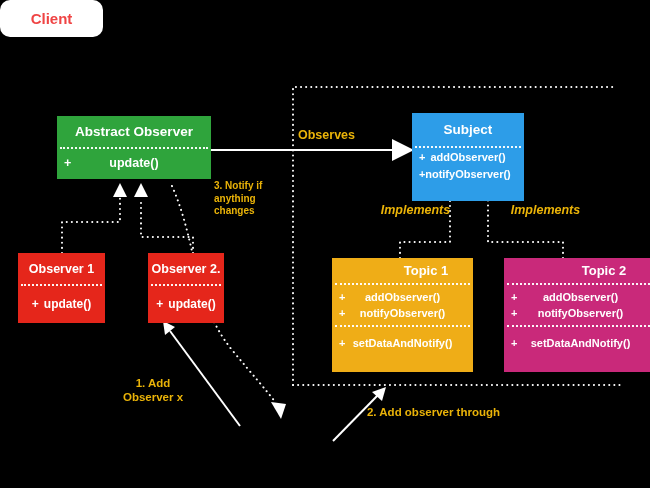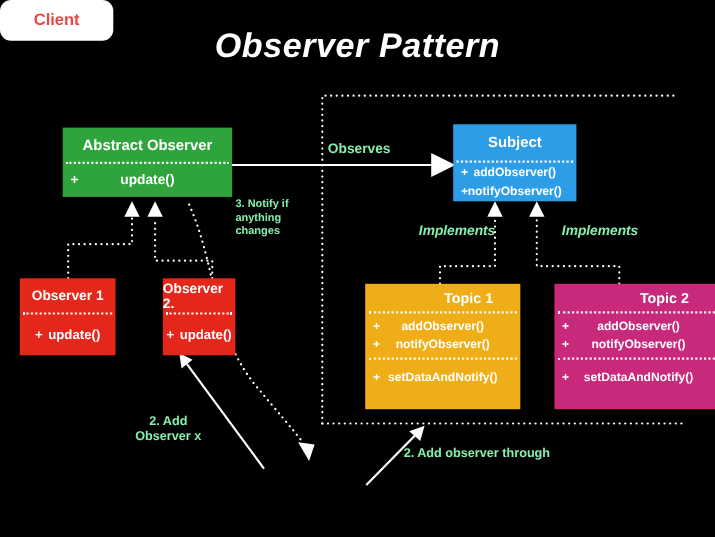--- a/index.html
+++ b/index.html
@@ -16,55 +16,54 @@
   .mrow .plus{position:absolute;left:7px;top:50%;transform:translateY(-50%);font-weight:bold;}
   .inline-plus{margin-right:5px;}
   .green{background:#2fa43c;}
   .blue{background:#2d9de8;}
   .red{background:#e5261b;}
   .orange{background:#efad17;}
   .pink{background:#c9297a;}
   #box-abstract{left:57px;top:116px;width:154px;height:63px;}
   #box-abstract .hdr{height:31px;font-size:13.5px;}
   #box-abstract .mrow{height:28px;font-size:12.5px;}
-  #box-subject{left:412px;top:113px;width:112px;height:70px;}
+  #box-subject{left:412px;top:113px;width:112px;height:88px;}
   #box-subject .hdr{height:33px;font-size:13.5px;}
   #box-subject .mrow{height:17px;font-size:11px;}
   #box-obs1{left:18px;top:253px;width:87px;height:70px;}
-  #box-obs2{left:148px;top:253px;width:66px;height:70px;}
+  #box-obs2{left:148px;top:253px;width:76px;height:70px;}
   .obs .hdr{height:31px;font-size:12.5px;}
   .obs .mrow{height:35px;font-size:12px;}
   #box-topic1{left:332px;top:258px;width:141px;height:114px;}
   #box-topic2{left:504px;top:258px;width:153px;height:114px;text-align:right;}
   .topic .hdr{height:25px;font-size:13px;padding-left:47px;}
   .topic .mrow{height:16px;font-size:11px;}
   .topic .pad{height:4px;}
   .topic .mrow.last{height:32px;}
   #box-client{left:228px;top:430px;width:103px;height:37px;background:#fff;border-radius:10px;
               display:flex;align-items:center;justify-content:center;
               color:#ef4444;font-weight:bold;font-size:15px;}
-  .lbl{position:absolute;font-weight:bold;color:#86efac;line-height:1.2;}
+  .lbl{position:absolute;font-weight:bold;color:#eab308;line-height:1.2;}
   #lbl-observes{left:298px;top:128px;font-size:12.5px;}
   #lbl-notify{left:214px;top:180px;font-size:10px;line-height:1.25;}
   .impl{font-style:italic;font-size:12.5px;}
   #lbl-impl-left{left:368px;top:203px;width:95px;text-align:center;}
   #lbl-impl-right{left:503px;top:203px;width:85px;text-align:center;}
   #lbl-add{left:113px;top:377px;width:80px;text-align:center;font-size:11.5px;}
   #lbl-through{left:356px;top:406px;width:155px;text-align:center;font-size:11.5px;}
   svg{position:absolute;left:0;top:0;}
   .dot{stroke:#fff;stroke-width:2;fill:none;stroke-dasharray:0.1 5;stroke-linecap:round;}
   .solid{stroke:#fff;stroke-width:2;fill:none;}
   .tri{fill:#fff;}
 </style>
 </head>
 <body>
 
 <div id="stage">
 
-  <div id="title">Observer Pattern</div>
 
   <svg width="650" height="488">
 
     <path class="dot" d="M293,385 L293,87 L615,87"></path>
     <path class="dot" d="M293,385 L620,385"></path>
 
     <line class="solid" x1="187" y1="150" x2="394" y2="150" stroke-width="3"></line>
     <polygon class="tri" points="392,139 414,150 392,161"></polygon>
 
     <path class="dot" d="M62,253 L62,222 L120,222 L120,198"></path>
@@ -175,20 +174,20 @@
 
   <div id="lbl-observes" class="lbl">Observes</div>
   <div id="lbl-notify" class="lbl">
     <div>3. Notify if</div>
     <div>anything</div>
     <div>changes</div>
   </div>
   <div id="lbl-impl-left" class="lbl impl">Implements</div>
   <div id="lbl-impl-right" class="lbl impl">Implements</div>
   <div id="lbl-add" class="lbl">
-    <div>2. Add</div>
+    <div>1. Add</div>
     <div>Observer x</div>
   </div>
   <div id="lbl-through" class="lbl">
     <div>2. Add observer through</div>
   </div>
 
 </div>
 
 </body></html>

